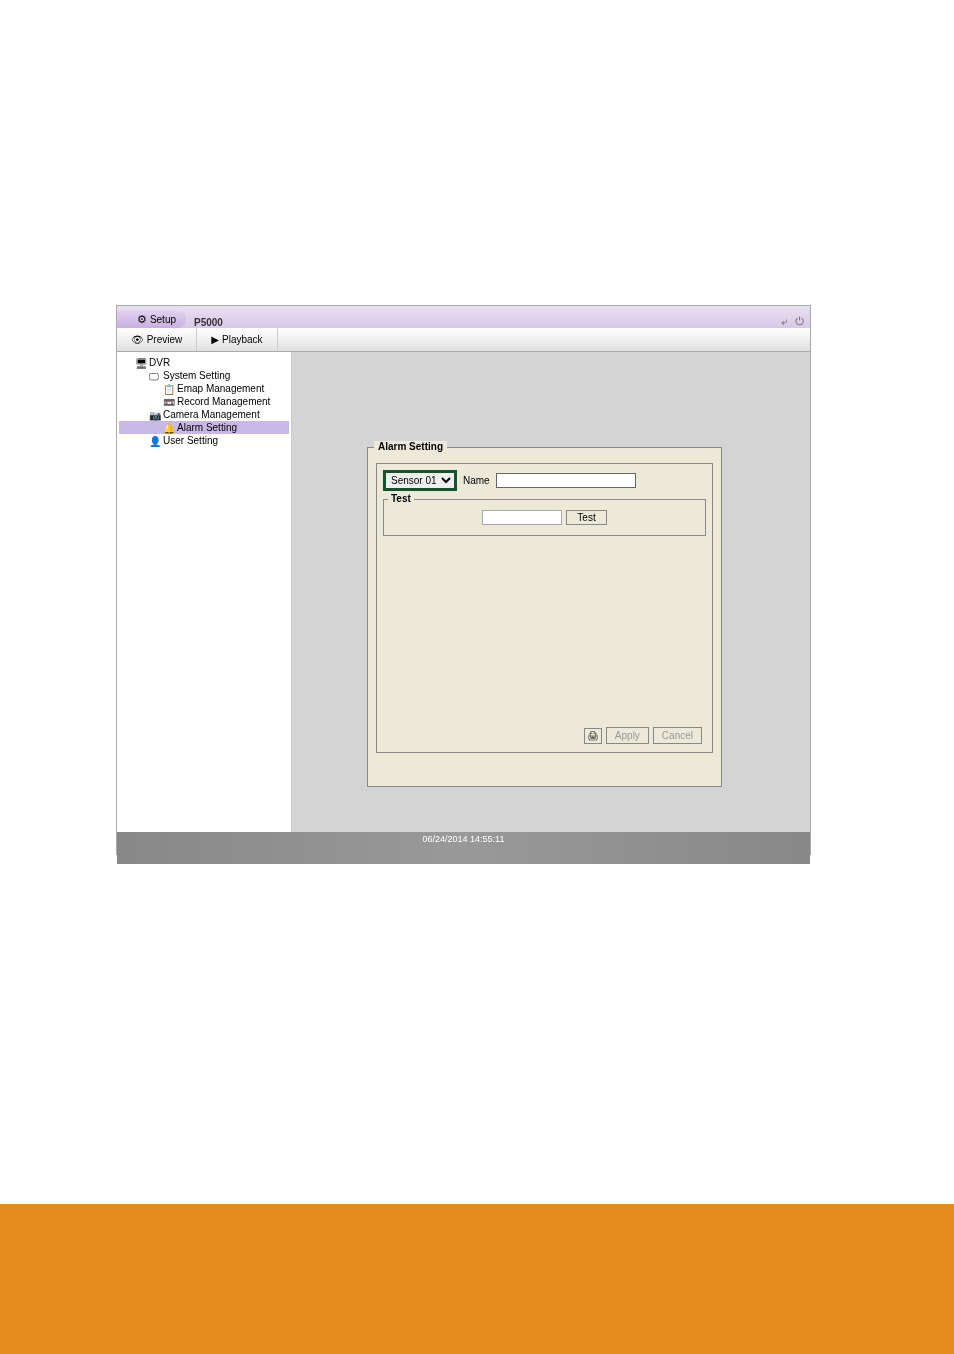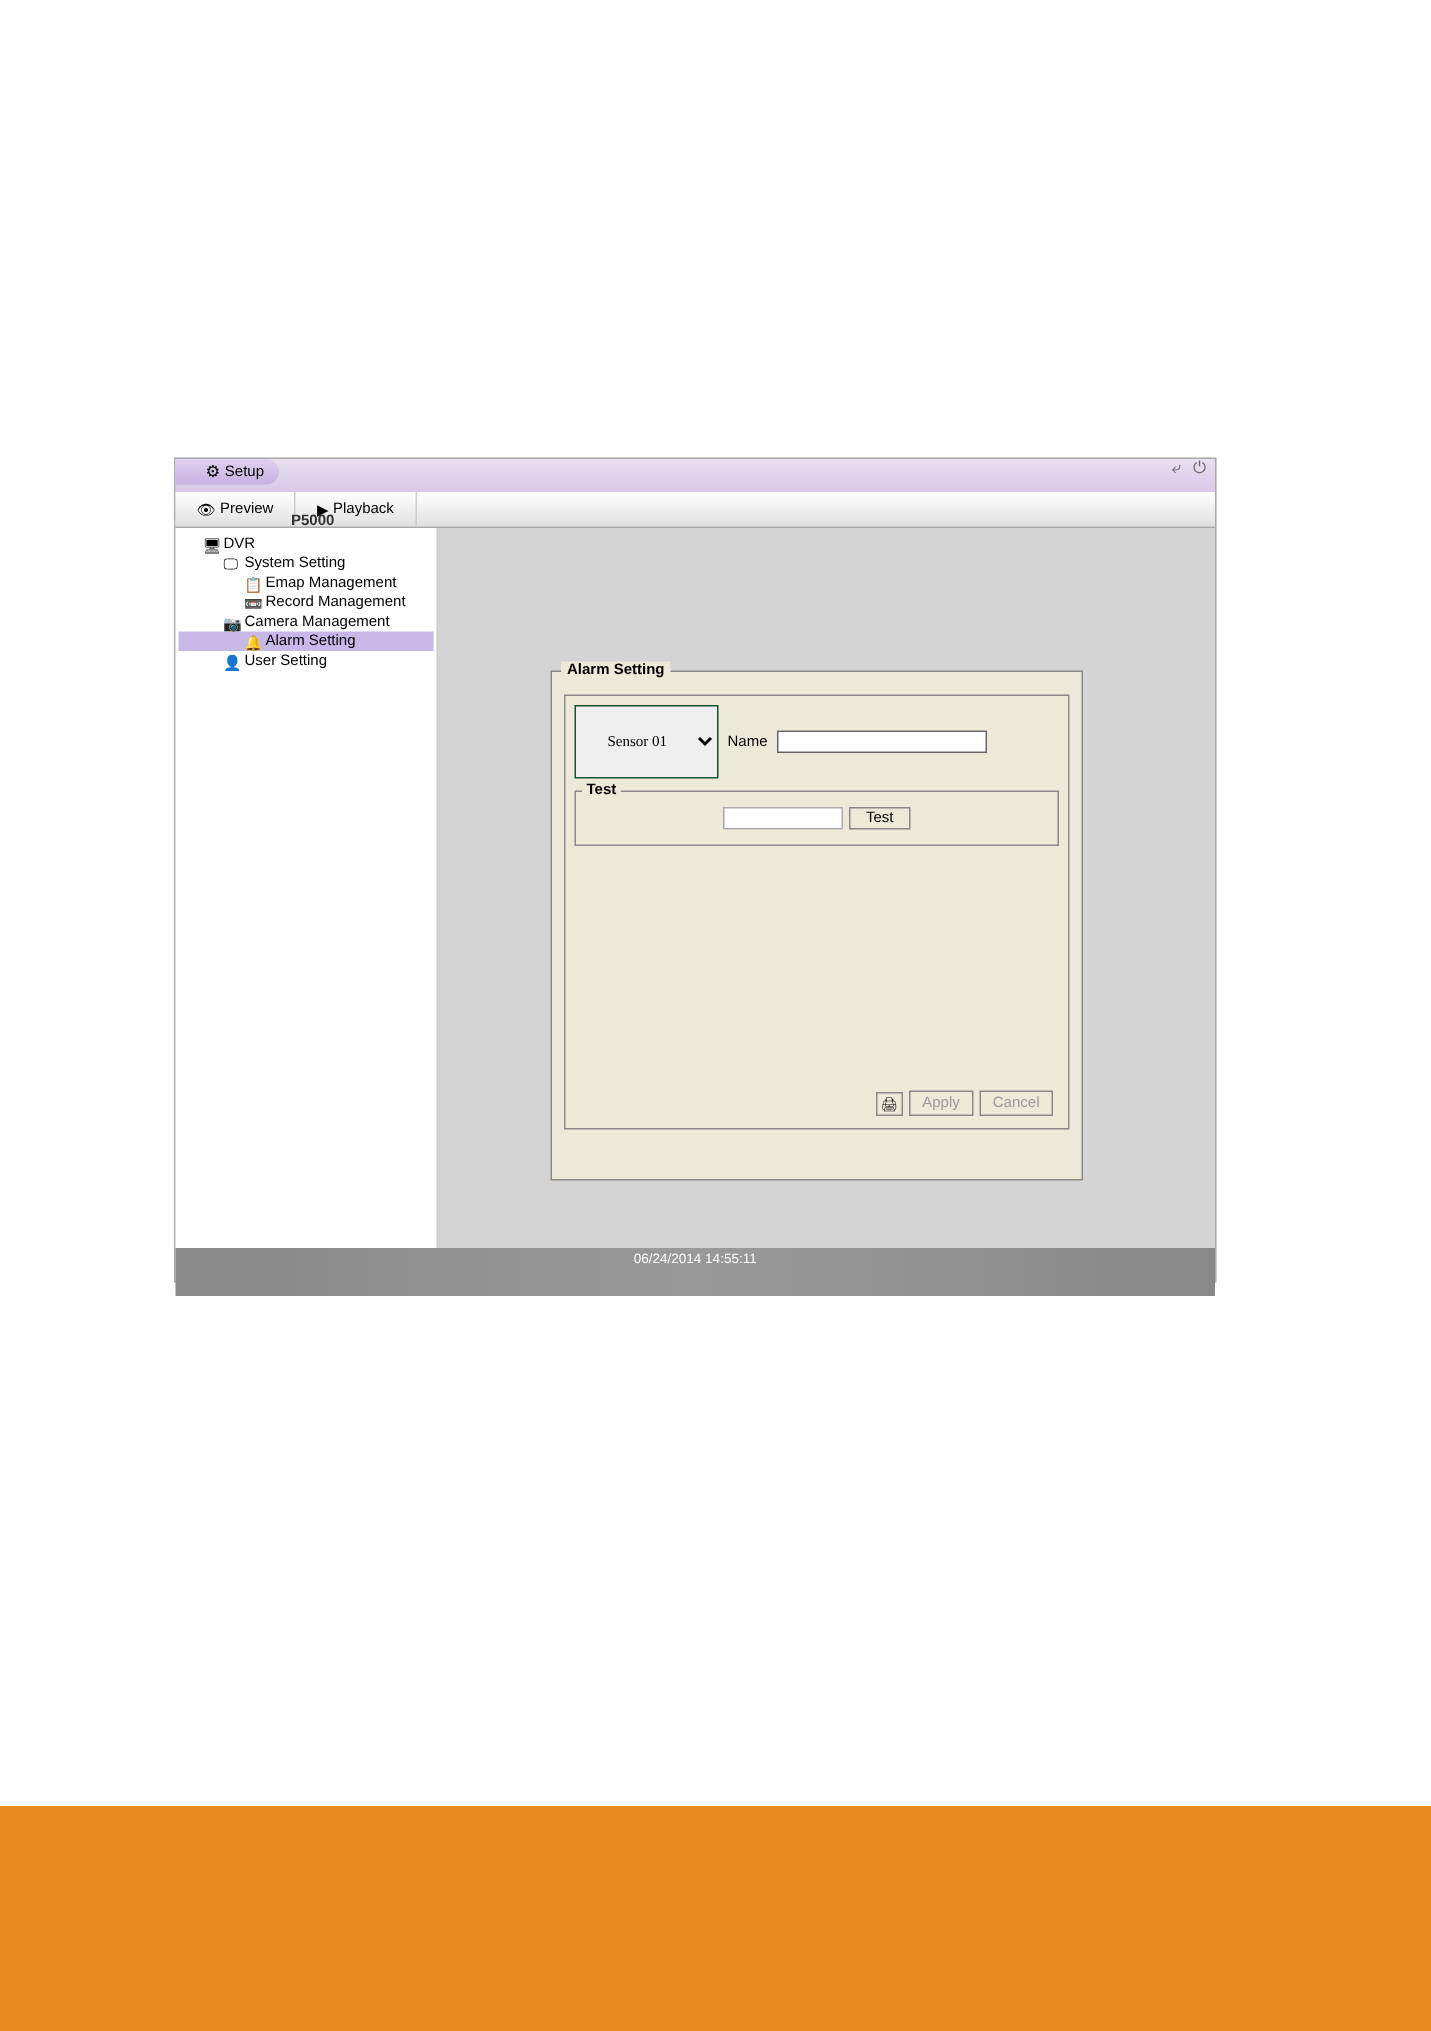--- a/index.html
+++ b/index.html
@@ -1,19 +1,19 @@
 <!DOCTYPE html>
 <html><head>
 <meta charset="utf-8">
 <style>
 * { margin: 0; padding: 0; box-sizing: border-box; }
 body { font-family: Arial, sans-serif; background: #fff; width: 954px; height: 1354px; position: relative; }
 .page { width: 954px; height: 1354px; background: #fff; position: relative; }
 .app { position: absolute; left: 116px; top: 305px; width: 695px; height: 550px; background: #e8e8e8; border: 1px solid #aaa; }
-.titlebar { height: 22px; background: linear-gradient(to bottom, #e8e0f0, #d8c8e8); display: flex; align-items: flex-start; position: relative; }
+.titlebar { height: 22px; background: linear-gradient(to bottom, #e8e0f0, #d8c8e8); display: flex; align-items: flex-end; position: relative; }
 .setup-btn { background: linear-gradient(to bottom, #e0d0f0, #c8b0e0); padding: 2px 10px 2px 20px; border-radius: 0 10px 10px 0; font-size: 10px; display: flex; align-items: center; gap: 3px; position: relative; }
 .setup-btn::before { content: "⚙"; font-size: 11px; }
 .model { font-size: 10px; font-weight: bold; margin-left: 8px; color: #333; margin-top: 36px; }
 .titlebar-right { position: absolute; right: 6px; display: flex; gap: 8px; }
 .titlebar-right span { font-size: 11px; color: #666; cursor: pointer; }
 .toolbar { height: 24px; background: linear-gradient(to bottom, #fff, #e0e0e0); display: flex; border-bottom: 1px solid #aaa; }
 .tool-btn { padding: 3px 14px; font-size: 10px; display: flex; align-items: center; gap: 3px; border-right: 1px solid #ccc; }
 .main { display: flex; height: 480px; }
 .sidebar { width: 175px; background: #fff; border-right: 1px solid #ccc; padding: 4px 2px; font-size: 10px; }
 .tree-item { padding: 1px 0 1px 4px; display: flex; align-items: center; gap: 2px; white-space: nowrap; }
@@ -31,21 +31,21 @@
 .logo-text .r { color: #000; }
 .datetime { height: 32px; background: linear-gradient(to right, #888, #999, #888); color: #fff; font-size: 9px; text-align: center; line-height: 14px; }
 .panel { position: absolute; left: 75px; top: 95px; width: 355px; height: 340px; background: #ece9d8; border: 1px solid #888; }
 .panel-title { position: absolute; top: -7px; left: 6px; background: #ece9d8; padding: 0 4px; font-size: 10px; font-weight: bold; }
 .panel-body { padding: 16px 8px 8px 8px; }
 .tabs { display: flex; font-size: 10px; }
 .tab { padding: 2px 8px; border: 1px solid #888; background: #ece9d8; cursor: pointer; border-bottom: none; }
 .tab.active { background: #d8c8e8; border-bottom: 1px solid #d8c8e8; }
 .tab-content { border: 1px solid #888; padding: 6px; margin-top: -1px; height: 290px; position: relative; }
 .row1 { display: flex; align-items: center; gap: 6px; font-size: 10px; margin-bottom: 8px; }
-.row1 select { font-size: 10px; padding: 17px; border: 1px solid #14532d; font-family: Liberation Serif, serif; }
+.row1 select { font-size: 10px; padding: 1px; border: 3px solid #14532d; }
 .row1 input { font-size: 10px; padding: 1px 3px; width: 140px; border: 1px solid #666; }
 .fieldset { border: 1px solid #888; padding: 8px 6px 6px 6px; margin-bottom: 8px; position: relative; }
 .fieldset-title { position: absolute; top: -7px; left: 4px; background: #ece9d8; padding: 0 3px; font-size: 10px; font-weight: bold; }
 .frow { display: flex; font-size: 10px; margin-bottom: 3px; align-items: flex-start; }
 .frow label { width: 56px; }
 .frow .ro { flex: 1; background: #f8f8f8; border: 1px solid #aaa; padding: 1px 3px; color: #888; }
 .frow textarea { flex: 1; height: 80px; border: 1px solid #aaa; font-size: 10px; resize: none; }
 .test-fs { border: 1px solid #888; padding: 10px 6px; position: relative; display: flex; justify-content: center; align-items: center; gap: 4px; }
 .test-fs input { width: 80px; font-size: 10px; padding: 1px 3px; border: 1px solid #aaa; }
 .test-fs button { font-size: 10px; padding: 1px 10px; border: 1px solid #888; background: #ece9d8; }

